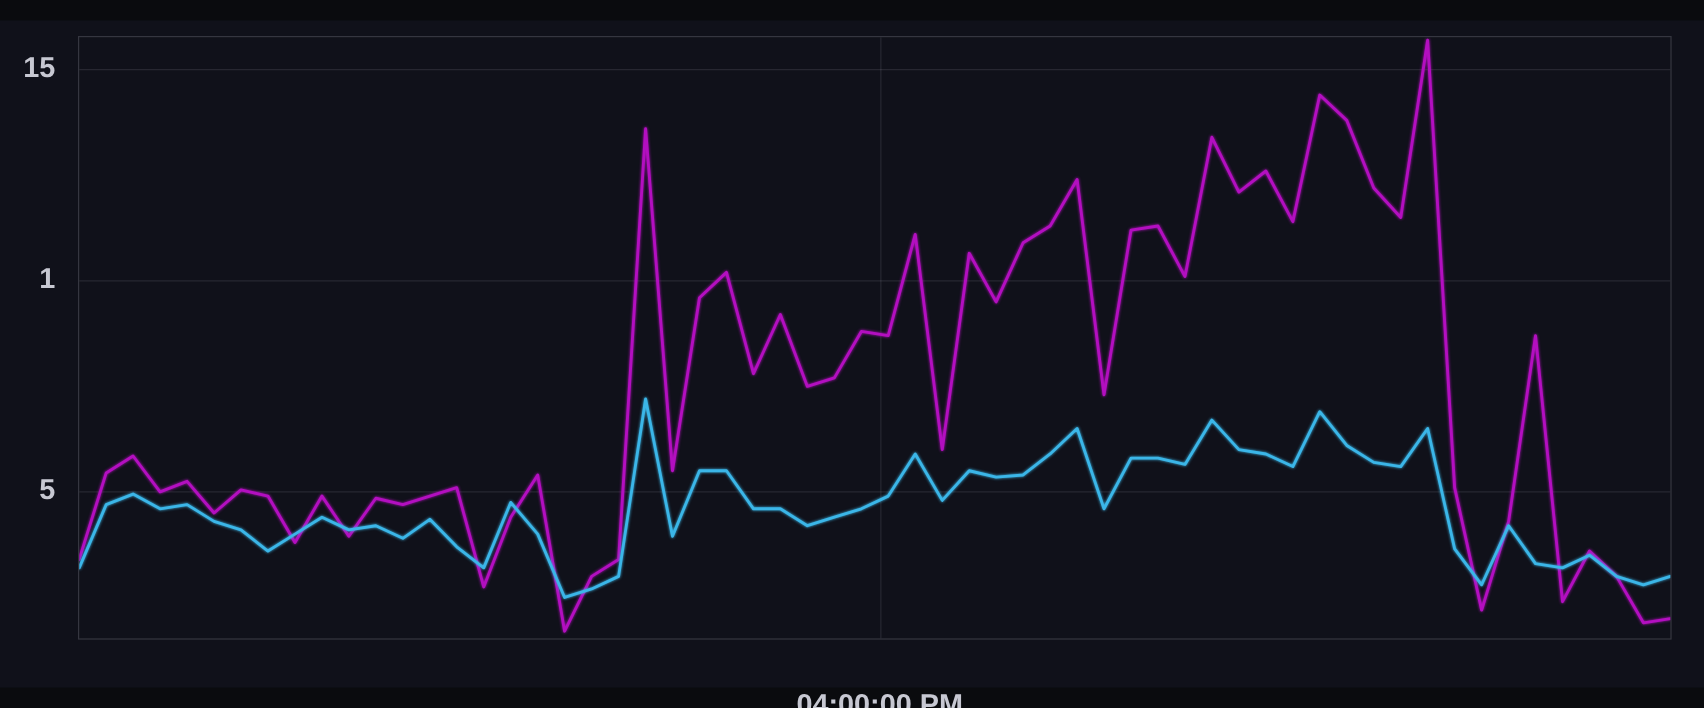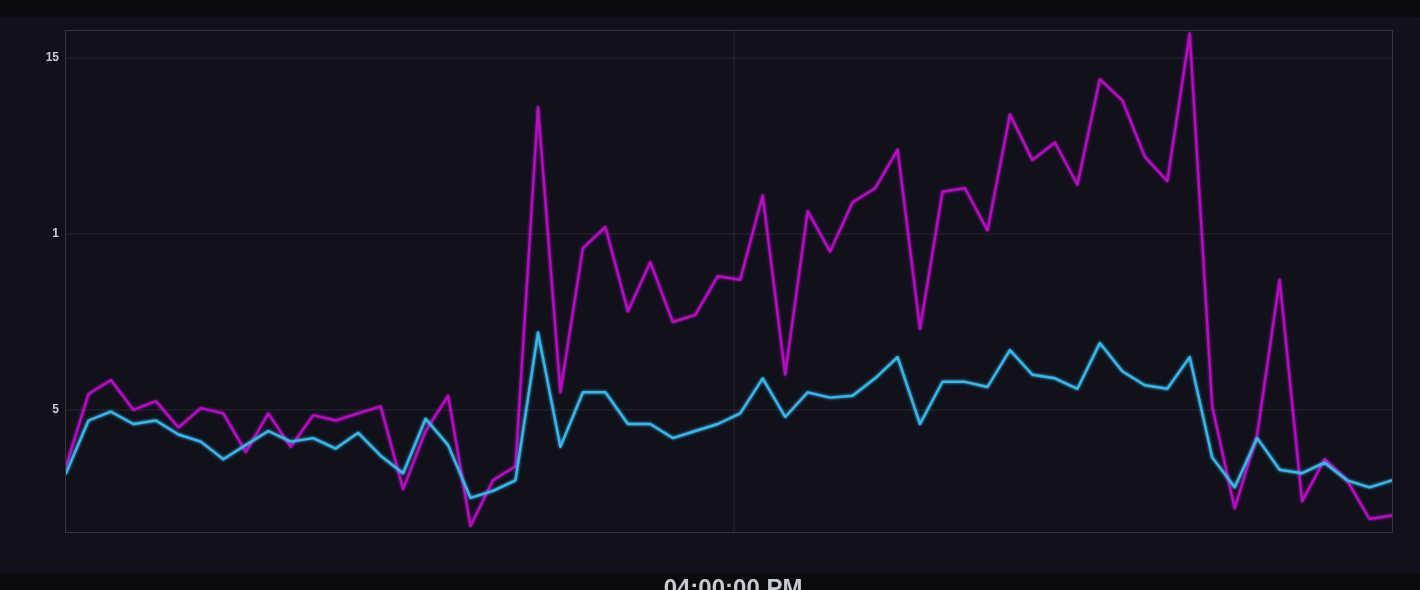--- a/index.html
+++ b/index.html
@@ -28,24 +28,23 @@
     fill: none;
     stroke-width: 2.4;
     stroke-linejoin: round;
     stroke-linecap: round;
     filter: drop-shadow(0 0 1.5px currentColor);
   }
   .y-tick {
     position: absolute;
     left: 0; width: 46px;
     text-align: right;
-    font-size: 12px; font-weight: 700;
+    font-size: 24px; font-weight: 700;
     line-height: 22px;
     color: #c7c8d2;
-    margin-left: 13px;
   }
   .x-tick {
     position: absolute;
     top: 574px;
     width: 220px;
     text-align: center;
     font-size: 24px; font-weight: 700;
     color: #c7c8d2;
   }
 </style>

